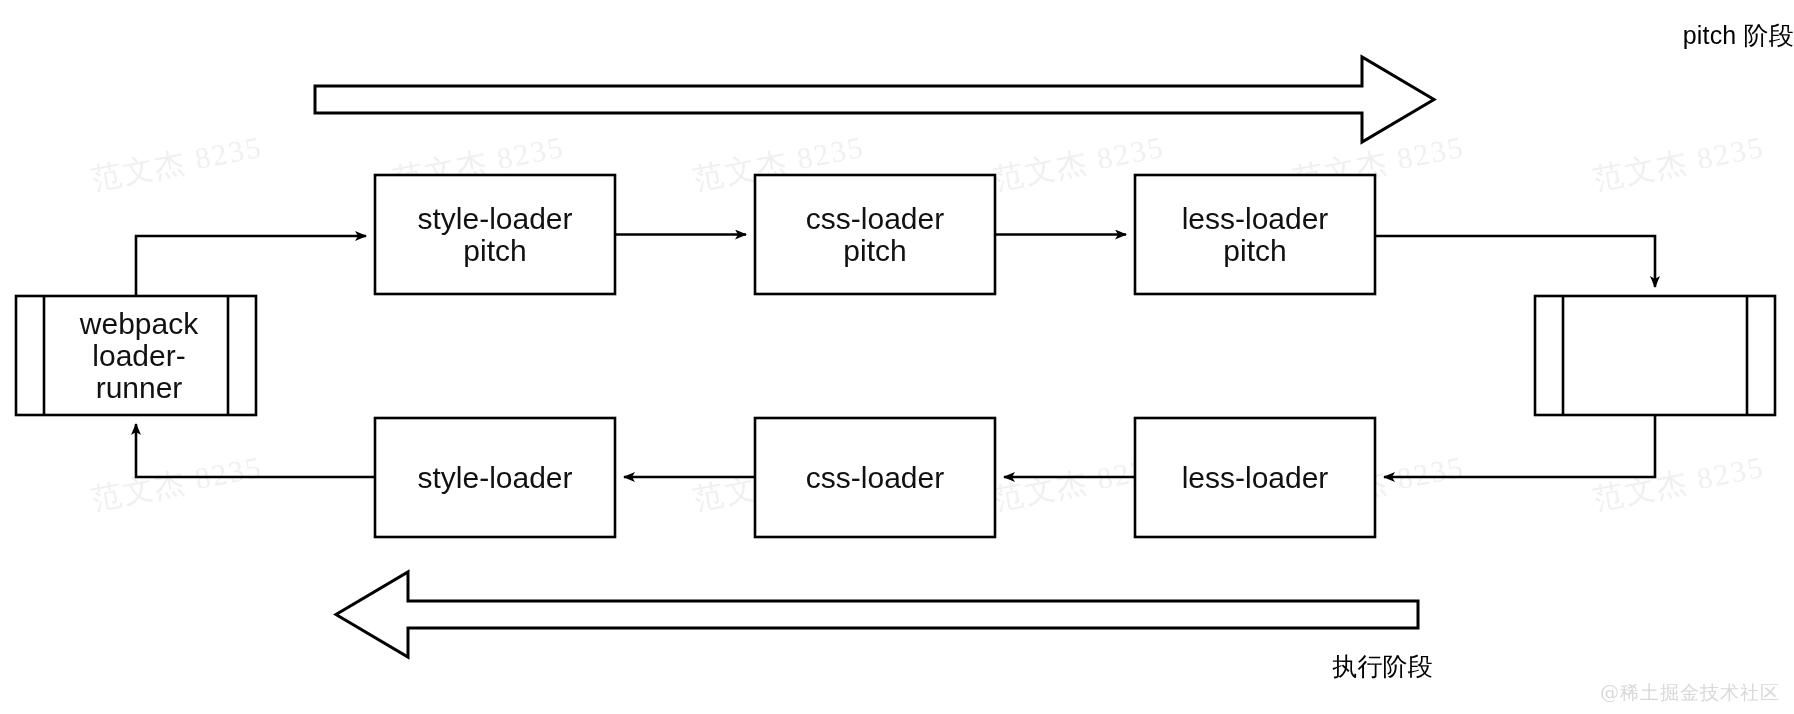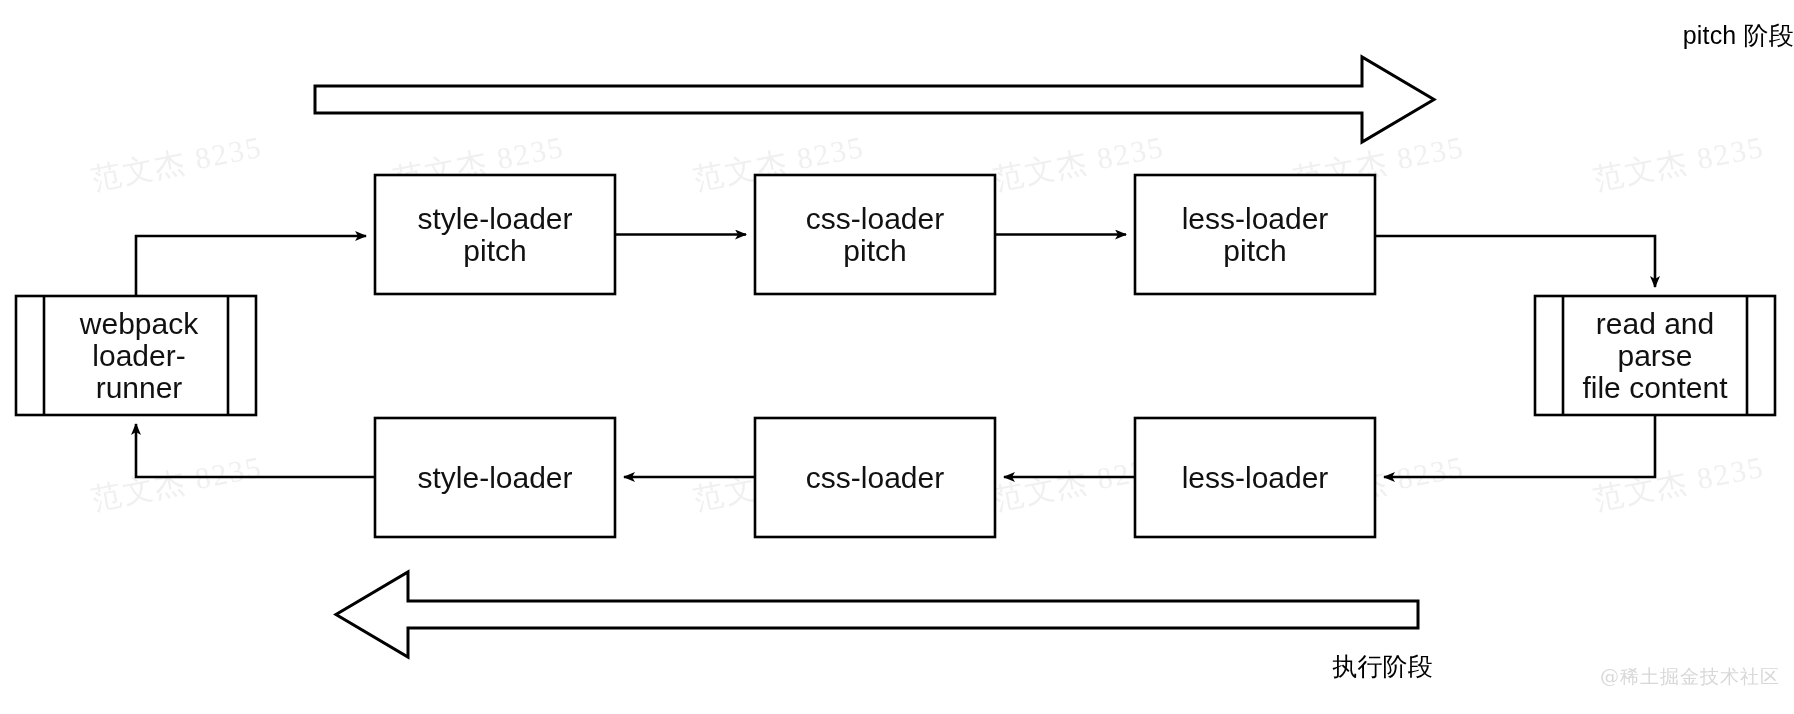--- a/index.html
+++ b/index.html
@@ -63,21 +63,21 @@
     font-family: "Liberation Serif", "DejaVu Serif", serif;
     white-space: nowrap;
     transform: rotate(-11deg);
     transform-origin: left top;
     user-select: none;
     letter-spacing: 2px;
   }
   #site-watermark {
     position: absolute;
     right: 14px;
-    bottom: 24px;
+    bottom: 8px;
     font-size: 19px;
     color: #d8d8d8;
     font-family: "DejaVu Serif", "Liberation Serif", serif;
     white-space: nowrap;
     letter-spacing: 1px;
   }
 </style>
 </head>
 <body>
 
@@ -162,22 +162,20 @@
 
   <div class="node-label" style="left:375px; top:175px; width:240px; height:119px;">style-loader
 pitch</div>
 
   <div class="node-label" style="left:755px; top:175px; width:240px; height:119px;">css-loader
 pitch</div>
 
   <div class="node-label" style="left:1135px; top:175px; width:240px; height:119px;">less-loader
 pitch</div>
 
-  <div class="node-label" style="left:1563px; top:296px; width:184px; height:119px;">read and parse
-file content</div>
 
   <div class="node-label" style="left:375px; top:418px; width:240px; height:119px;">style-loader</div>
 
   <div class="node-label" style="left:755px; top:418px; width:240px; height:119px;">css-loader</div>
 
   <div class="node-label" style="left:1135px; top:418px; width:240px; height:119px;">less-loader</div>
 
   <div id="site-watermark">@稀土掘金技术社区</div>
 
 </div>

